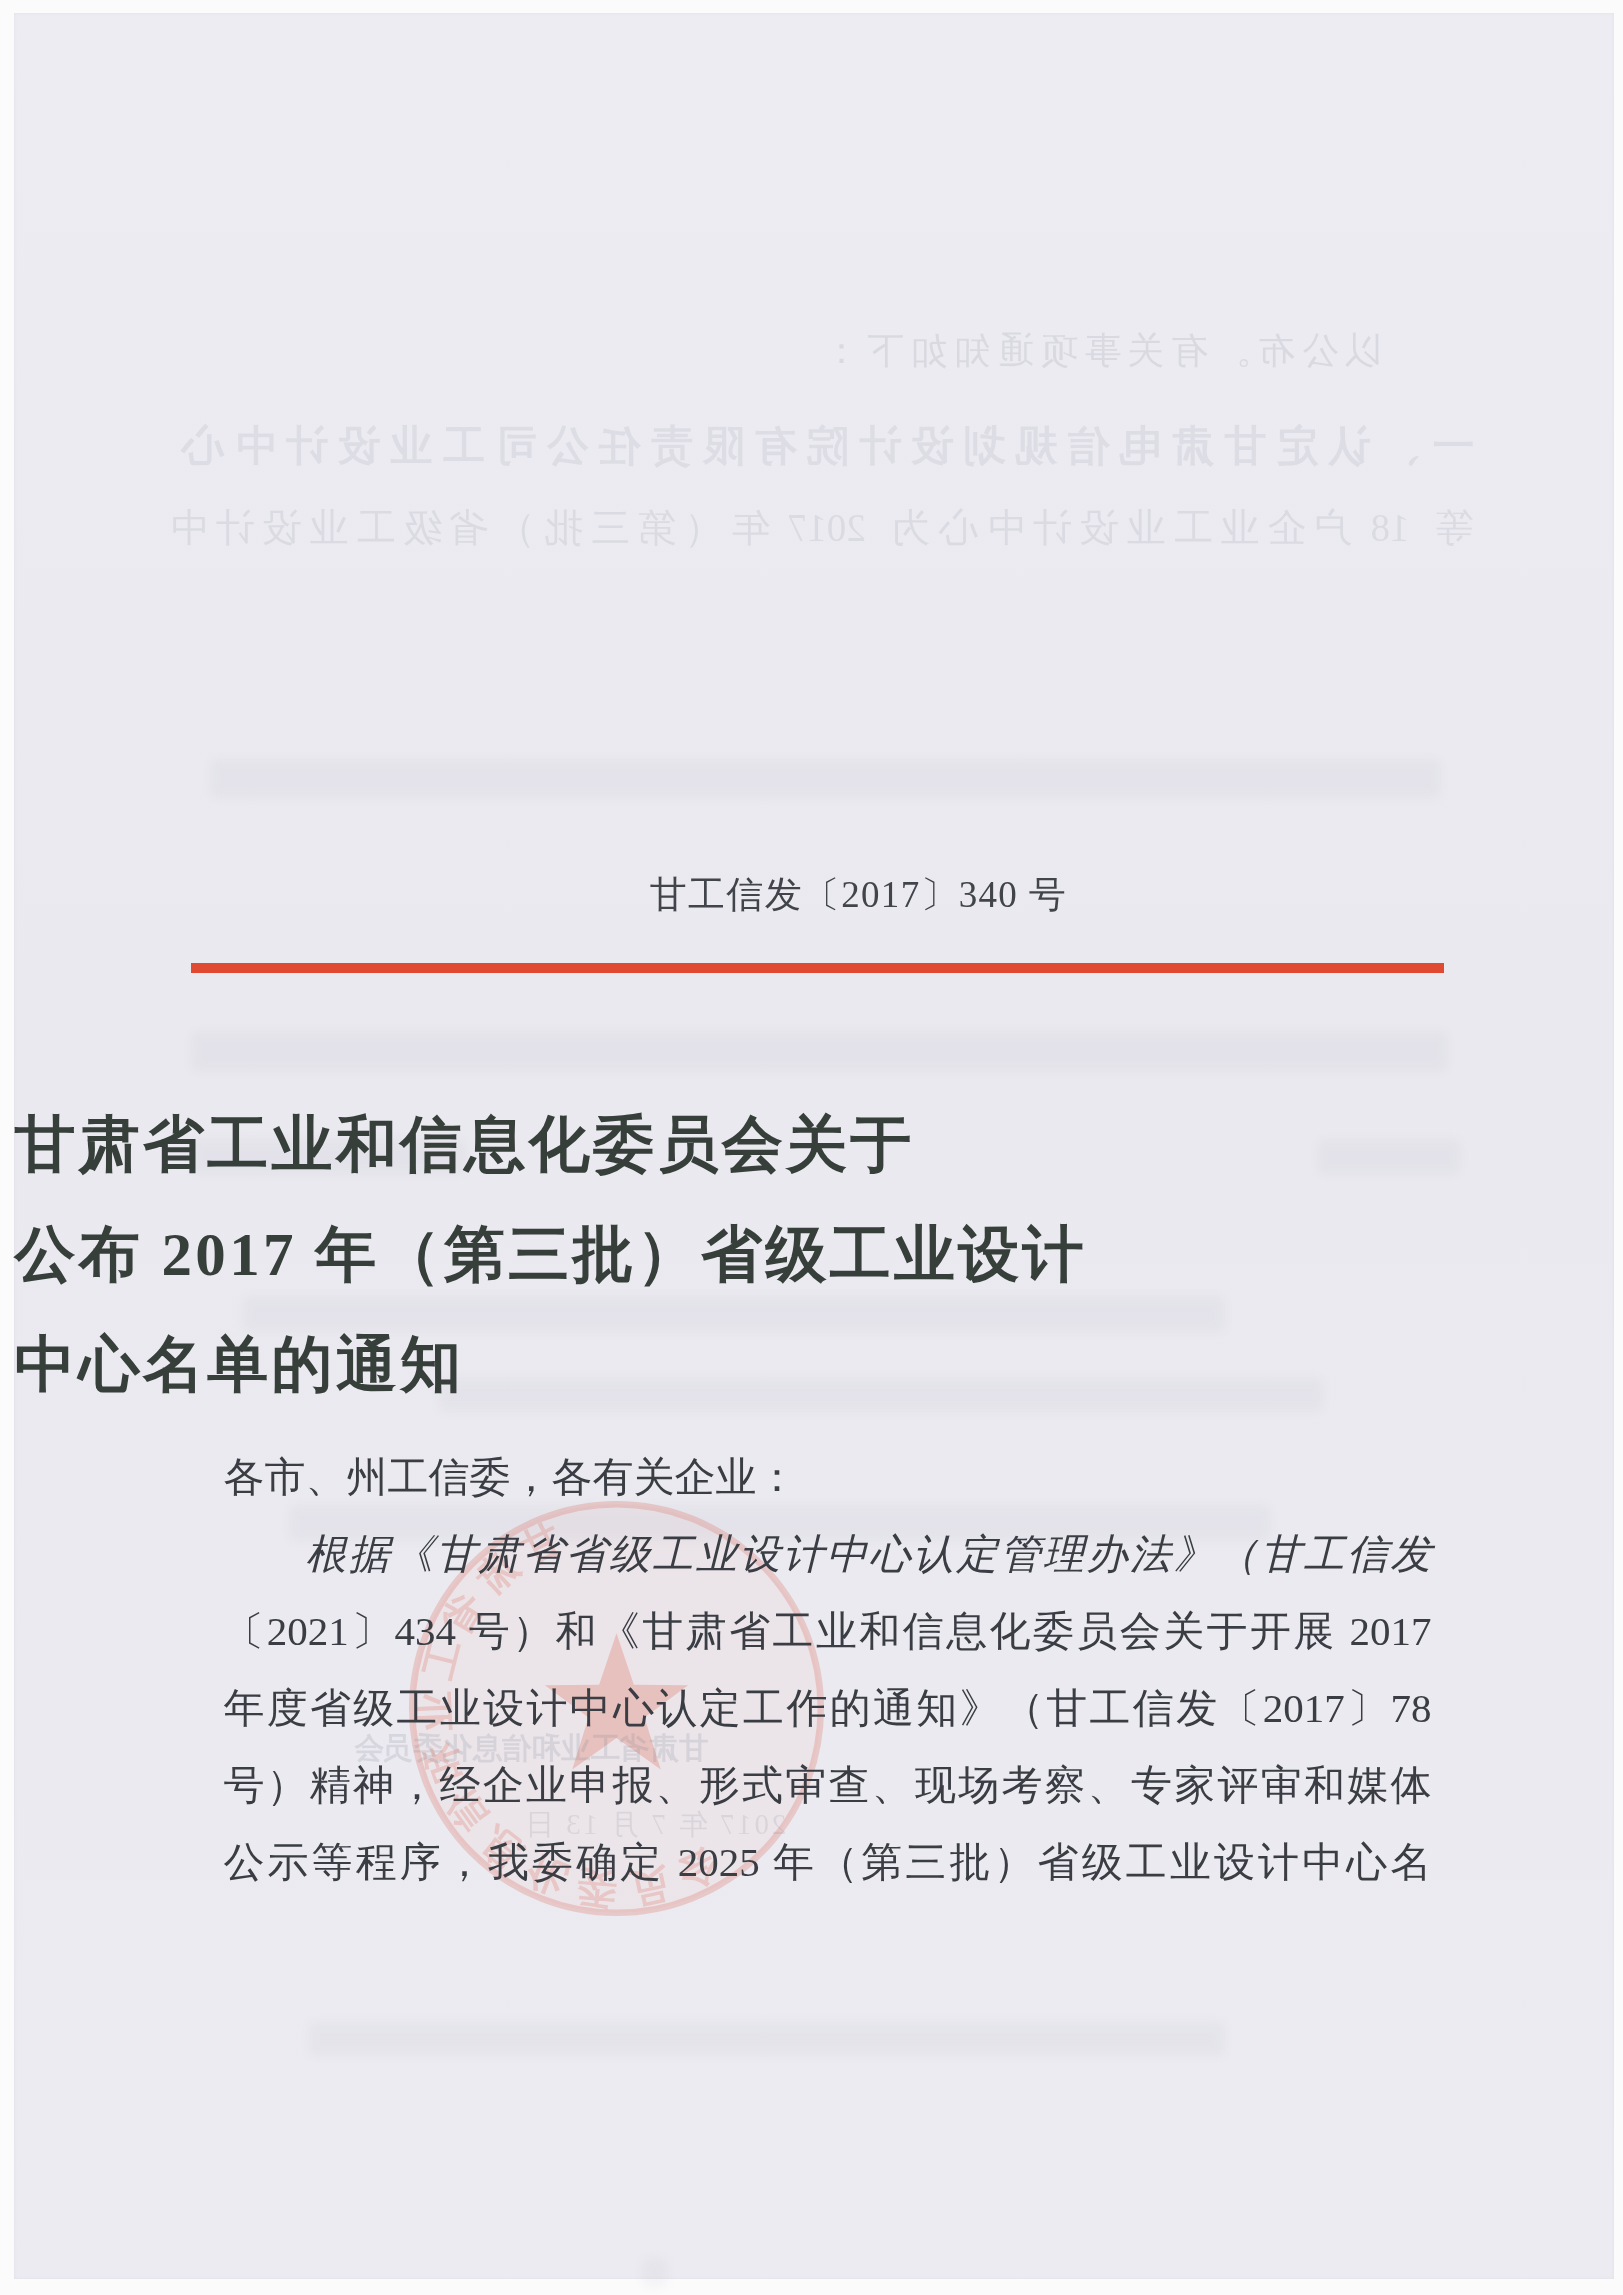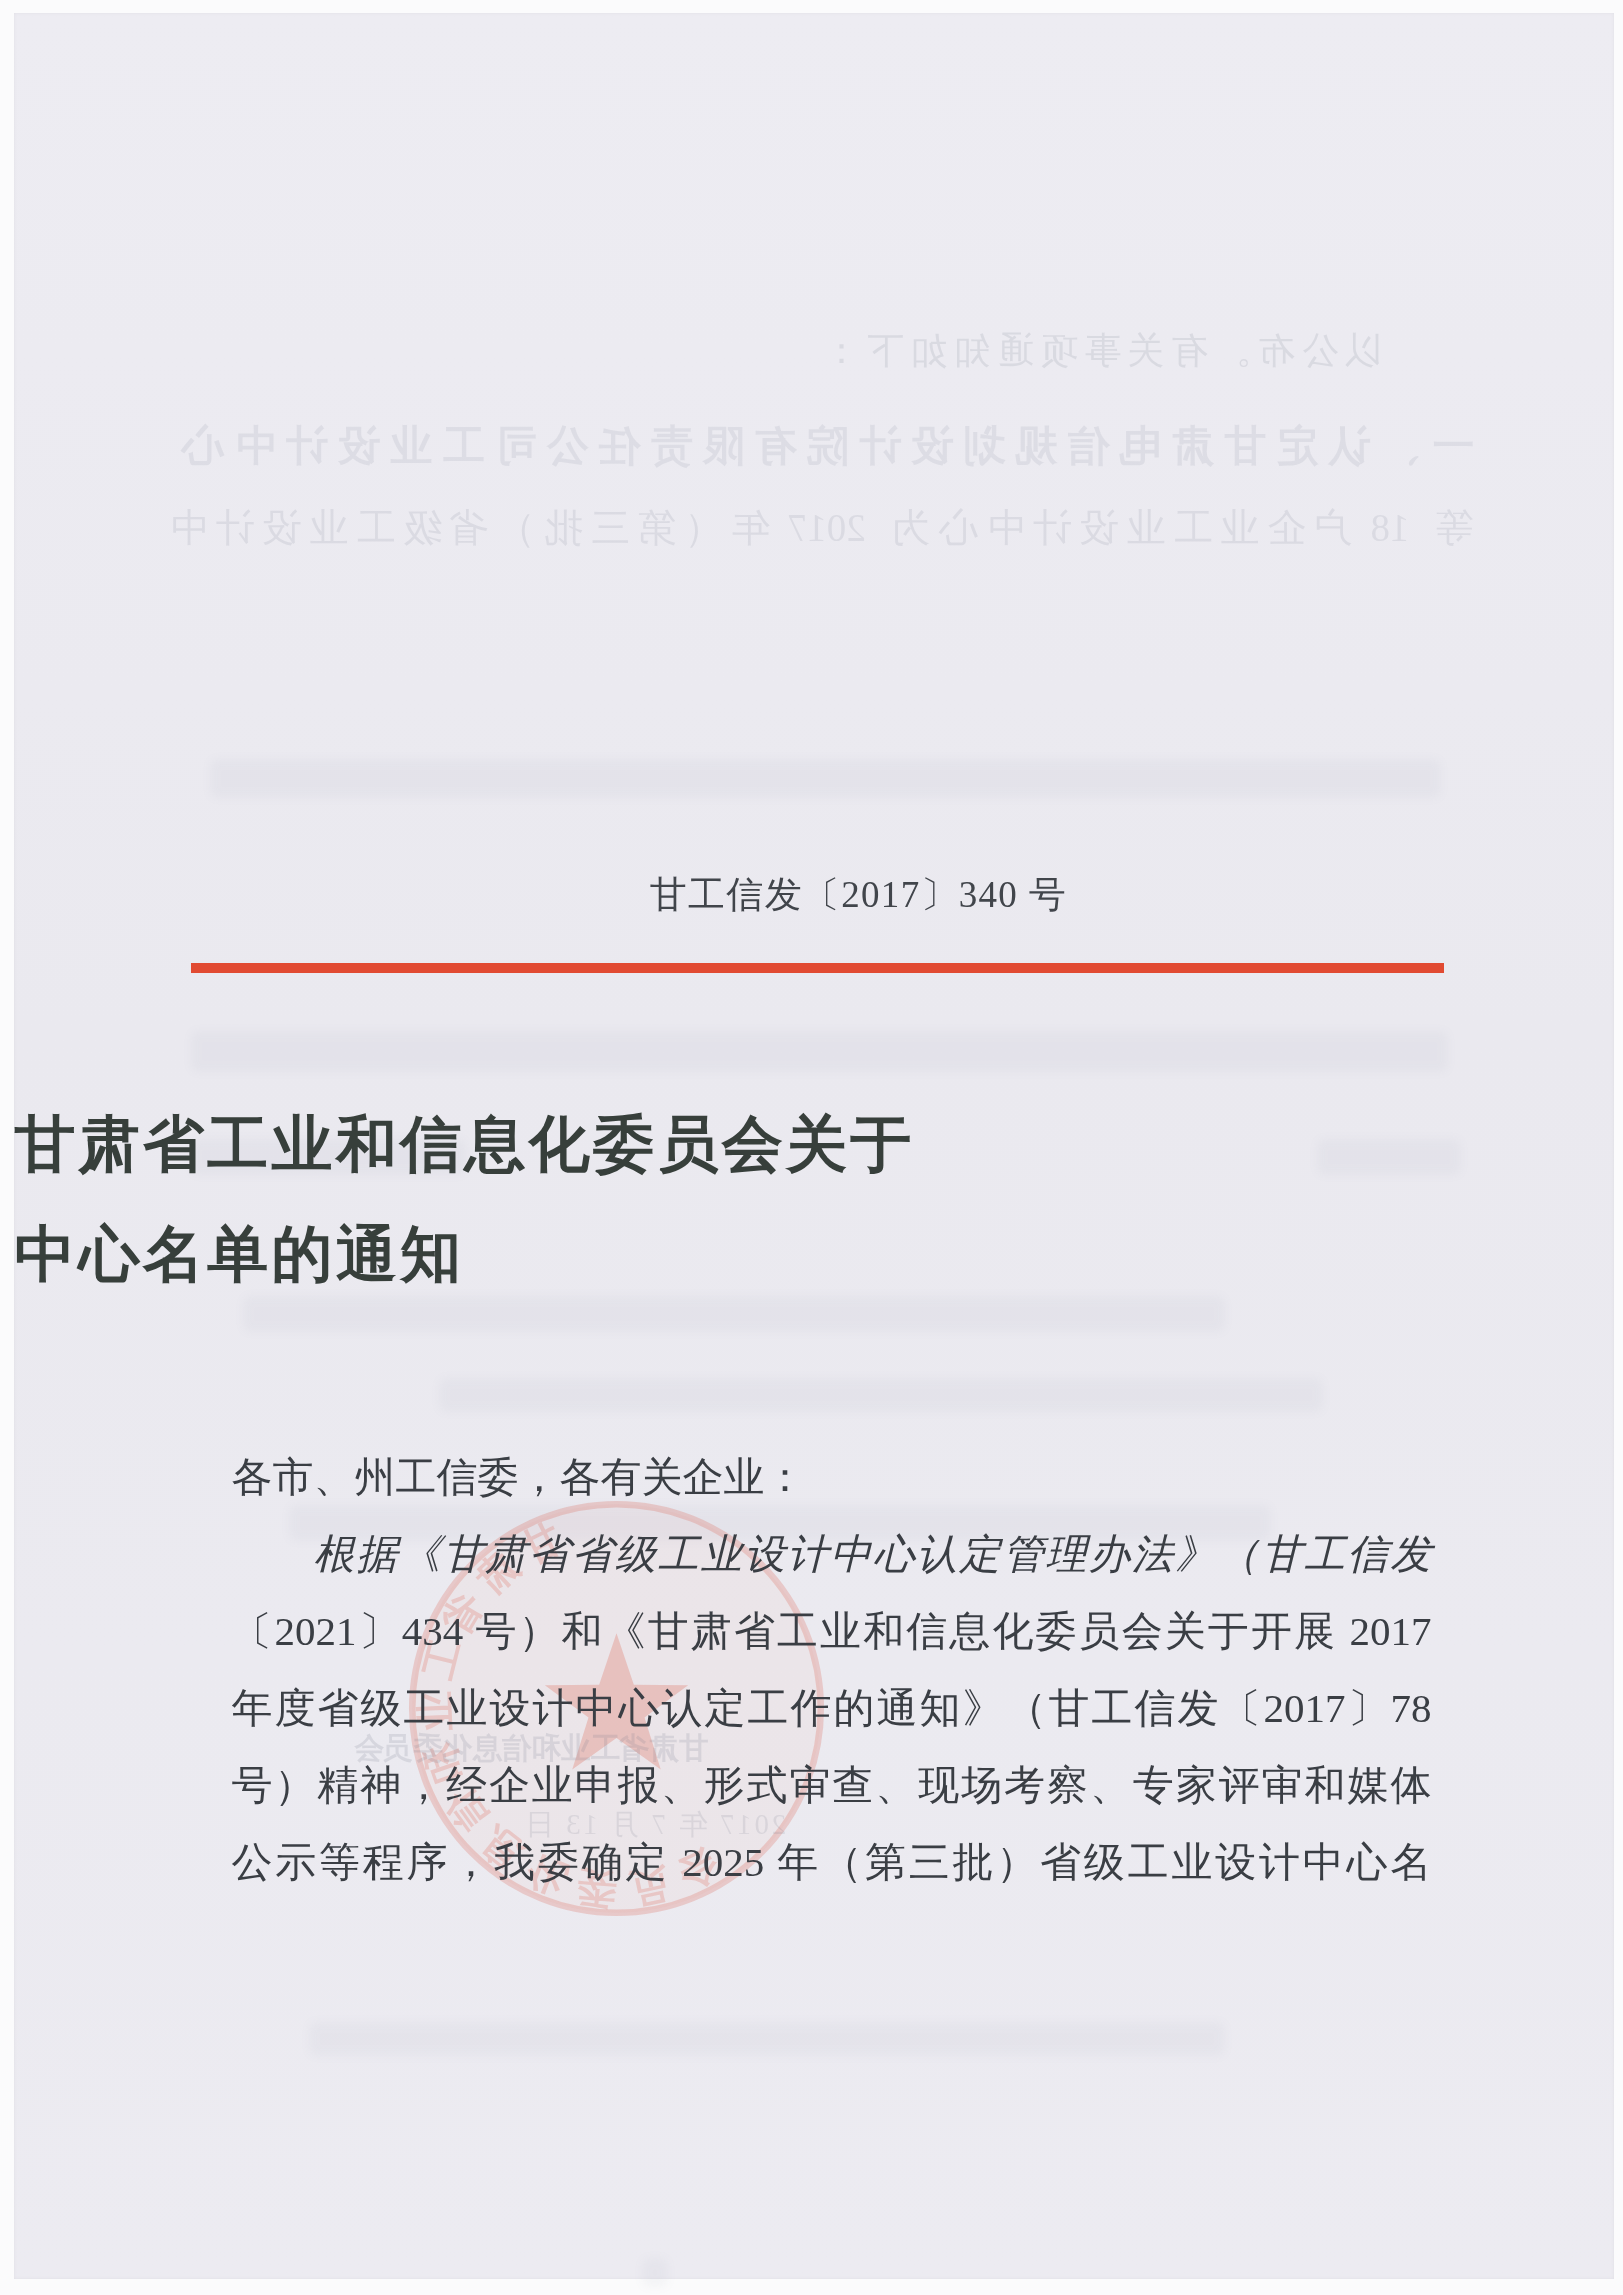--- a/index.html
+++ b/index.html
@@ -105,21 +105,21 @@
   }
 
   .body-text {
     position: absolute;
     top: 1426px; left: 209px;
     width: 1208px;
     font-size: 41px;
     color: #3a3e44;
     line-height: 77px;
   }
-  .body-text .line { height: 77px; overflow: visible; margin-left: 8px; }
+  .body-text .line { height: 77px; overflow: visible; }
   .body-text .fill { text-align: justify; text-align-last: justify; }
   .body-text .indent { text-indent: 82px; font-style: italic; }
 </style>
 </head>
 <body>
 
 <div class="scan">
   <div class="page">
 
     <div class="bleed bleed-top-line">以公布。有关事项通知如下：</div>
@@ -150,20 +150,21 @@
     <div class="bleed bleed-sign-org">甘肃省工业和信息化委员会</div>
     <div class="bleed bleed-sign-date">2017 年 7 月 13 日</div>
 
 
     <div class="doc-number">甘工信发〔2017〕340 号</div>
 
     <div class="red-rule"></div>
 
     <div class="doc-title">
       <div>甘肃省工业和信息化委员会关于</div>
+      <div>公布 2017 年（第三批）省级工业设计</div>
       <div>中心名单的通知</div>
     </div>
 
     <div class="body-text">
       <div class="line">各市、州工信委，各有关企业：</div>
       <div class="line fill indent">根据《甘肃省省级工业设计中心认定管理办法》（甘工信发</div>
       <div class="line fill">〔2021〕434 号）和《甘肃省工业和信息化委员会关于开展 2017</div>
       <div class="line fill">年度省级工业设计中心认定工作的通知》（甘工信发〔2017〕78</div>
       <div class="line fill">号）精神，经企业申报、形式审查、现场考察、专家评审和媒体</div>
       <div class="line fill">公示等程序，我委确定 2025 年（第三批）省级工业设计中心名</div>

